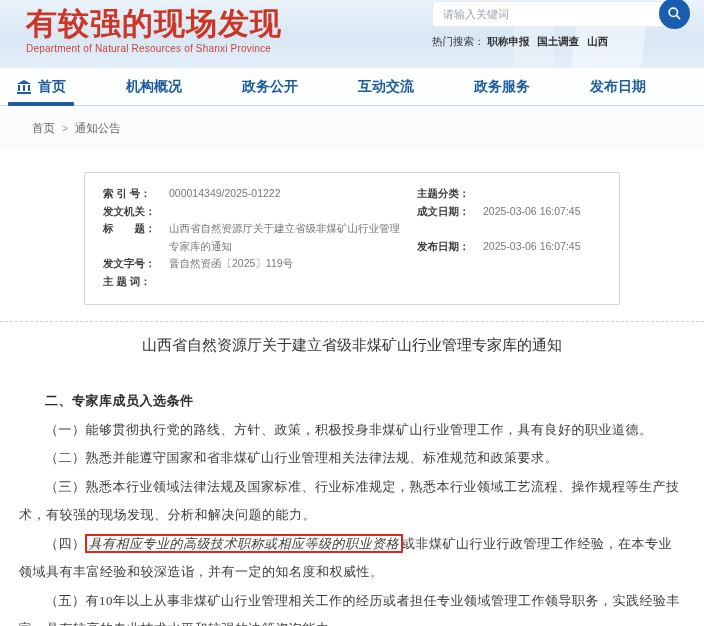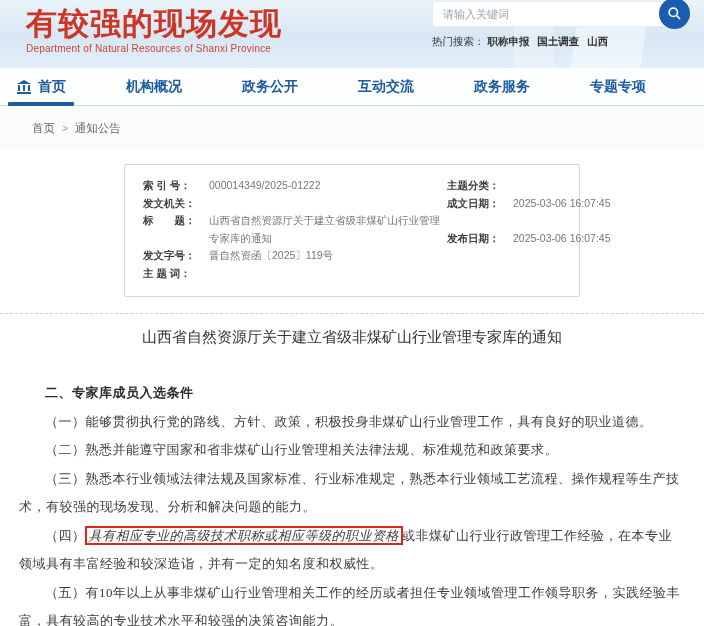--- a/index.html
+++ b/index.html
@@ -60,22 +60,22 @@
   .breadcrumb-bar {
     height:44px; background:#fafbfc; display:flex; align-items:center;
     padding-left:32px; font-size:11.5px; color:#666;
   }
   .breadcrumb-bar .crumb { cursor:pointer; }
   .breadcrumb-bar .sep { margin:0 7px; color:#999; font-size:10px; }
 
   
   .meta-wrap { padding:14px 0 0 0; background:#fff; }
   .meta-box {
-    margin:0 auto; width:456px; border:1px solid #d6d6d6; border-radius:2px;
-    padding:12px 16px 14px 18px; display:flex; font-size:10.5px; line-height:17.5px;
+    margin:8px auto; width:536px; border:1px solid #d6d6d6; border-radius:2px;
+    padding:12px 16px 14px 18px; display:flex; font-size:10.5px; line-height:17.5px;gap:10px;
   }
   .meta-col-left { width:300px; }
   .meta-col-right { flex:1; padding-left:4px; }
   .meta-row { display:flex; }
   .meta-label { font-weight:bold; color:#3e3e3e; white-space:pre; min-width:58px; }
   .meta-value { color:#777; margin-left:8px; white-space:nowrap; }
   .meta-spacer { height:17.5px; }
 
   .dashed-sep { border-top:1px dashed #cfcfcf; margin-top:16px; }
 
@@ -147,21 +147,21 @@
   <div class="nav-item">
     <span>政务公开</span>
   </div>
   <div class="nav-item">
     <span>互动交流</span>
   </div>
   <div class="nav-item">
     <span>政务服务</span>
   </div>
   <div class="nav-item">
-    <span>专题专项</span>
+    <span>发布日期</span>
   </div>
 </div>
 
 <div class="breadcrumb-bar">
   <span class="crumb">首页</span>
   <span class="sep">&gt;</span>
   <span>通知公告</span>
 </div>
 
 <div class="meta-wrap">

